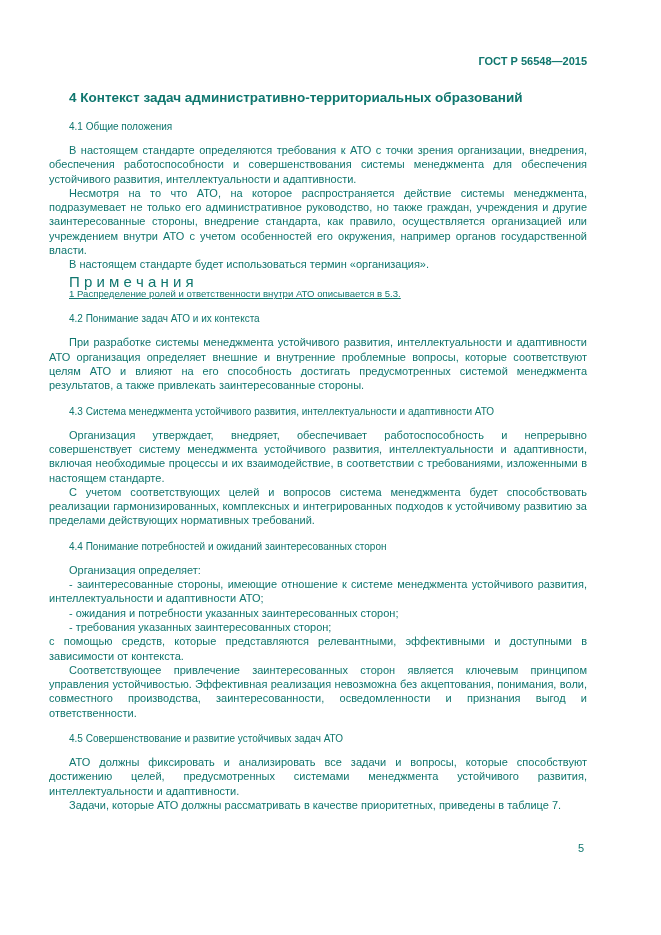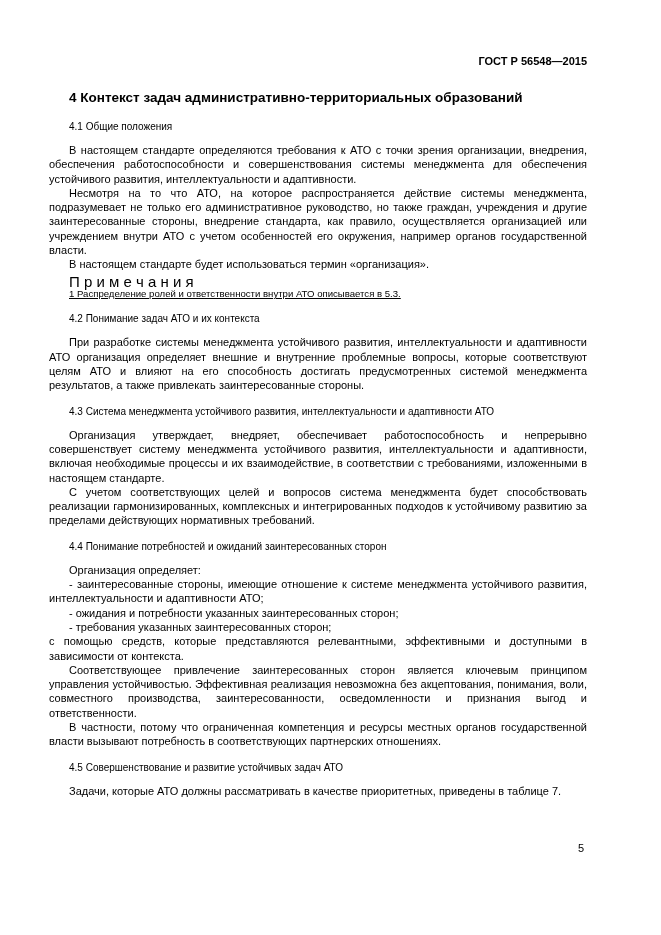--- a/index.html
+++ b/index.html
@@ -2,21 +2,21 @@
 <html lang="ru"><head>
 <meta charset="utf-8">
 <style>
   html, body { margin: 0; padding: 0; background: #ffffff; }
   .page {
     position: relative;
     width: 661px;
     height: 935px;
     background: #ffffff;
     font-family: "Liberation Sans", sans-serif;
-    color: #000000;
+    color: #0f766e;
     overflow: hidden;
   }
   .content {
     position: absolute;
     left: 49px;
     top: 55px;
     width: 538px;
   }
   .doc-code {
     text-align: right;
@@ -102,24 +102,24 @@
     </section>
 
     <section>
       <h2 class="sec">4.4 Понимание потребностей и ожиданий заинтересованных сторон</h2>
       <p class="body">Организация определяет:</p>
       <p class="body">- заинтересованные стороны, имеющие отношение к системе менеджмента устойчивого развития, интеллектуальности и адаптивности АТО;</p>
       <p class="body">- ожидания и потребности указанных заинтересованных сторон;</p>
       <p class="body">- требования указанных заинтересованных сторон;</p>
       <p class="body no-indent">с помощью средств, которые представляются релевантными, эффективными и доступными в зависимости от контекста.</p>
       <p class="body">Соответствующее привлечение заинтересованных сторон является ключевым принципом управления устойчивостью. Эффективная реализация невозможна без акцептования, понимания, воли, совместного производства, заинтересованности, осведомленности и признания выгод и ответственности.</p>
-      <p class="body">В частности, потому что ограниченная компетенция и ресурсы местных органов государственной власти вызывают потребность в соответствующих партнерских отношениях.</p>
     </section>
 
     <section>
       <h2 class="sec">4.5 Совершенствование и развитие устойчивых задач АТО</h2>
+      <p class="body">АТО должны фиксировать и анализировать все задачи и вопросы, которые способствуют достижению целей, предусмотренных системами менеджмента устойчивого развития, интеллектуальности и адаптивности.</p>
       <p class="body">Задачи, которые АТО должны рассматривать в качестве приоритетных, приведены в таблице 7.</p>
     </section>
 
   </div>
 
   <div class="page-number">5</div>
 </div>
 
 </body></html>

